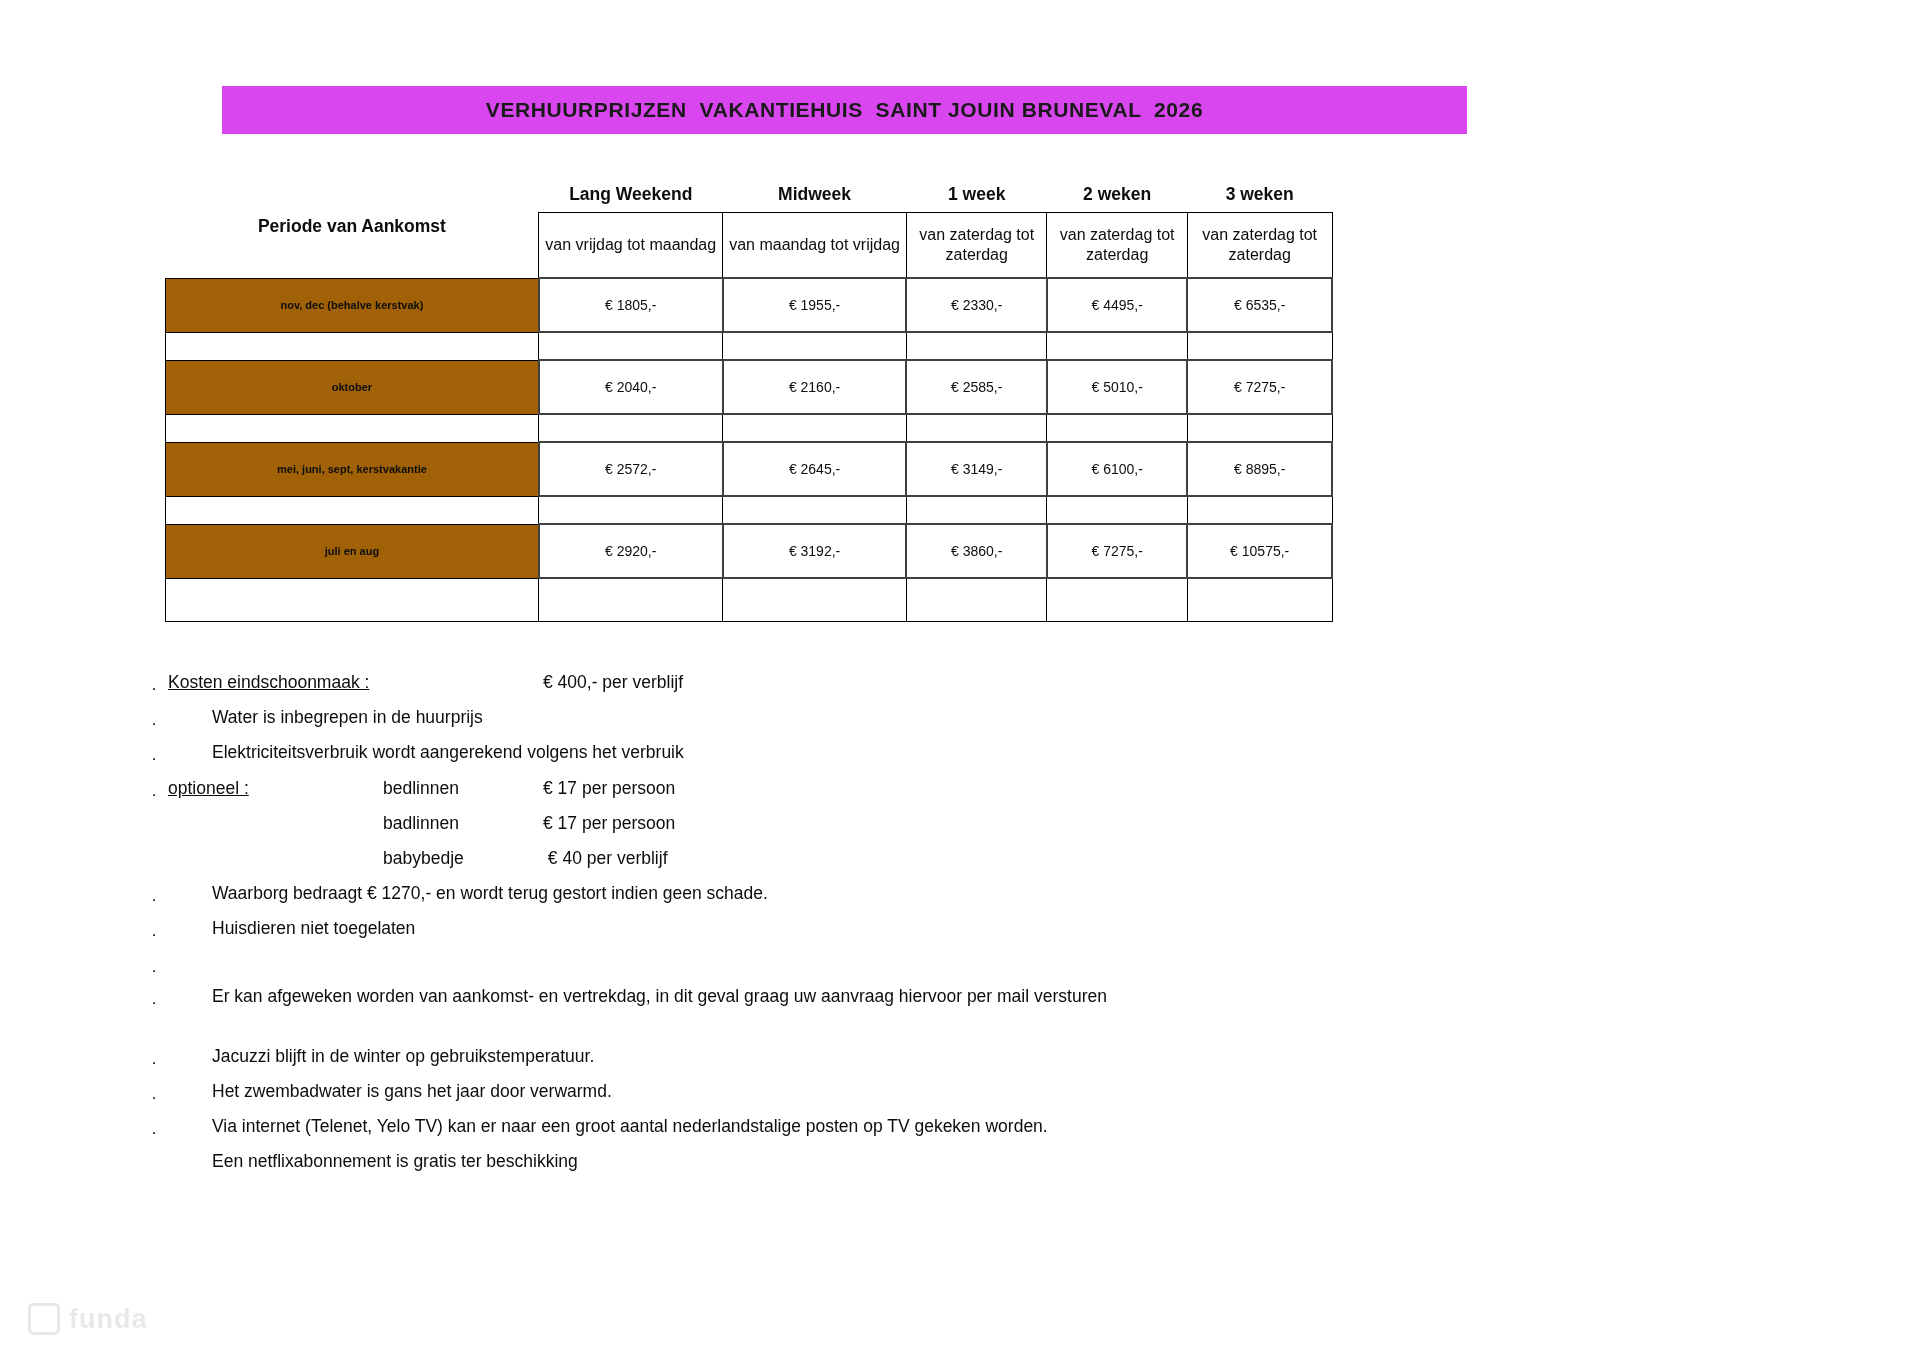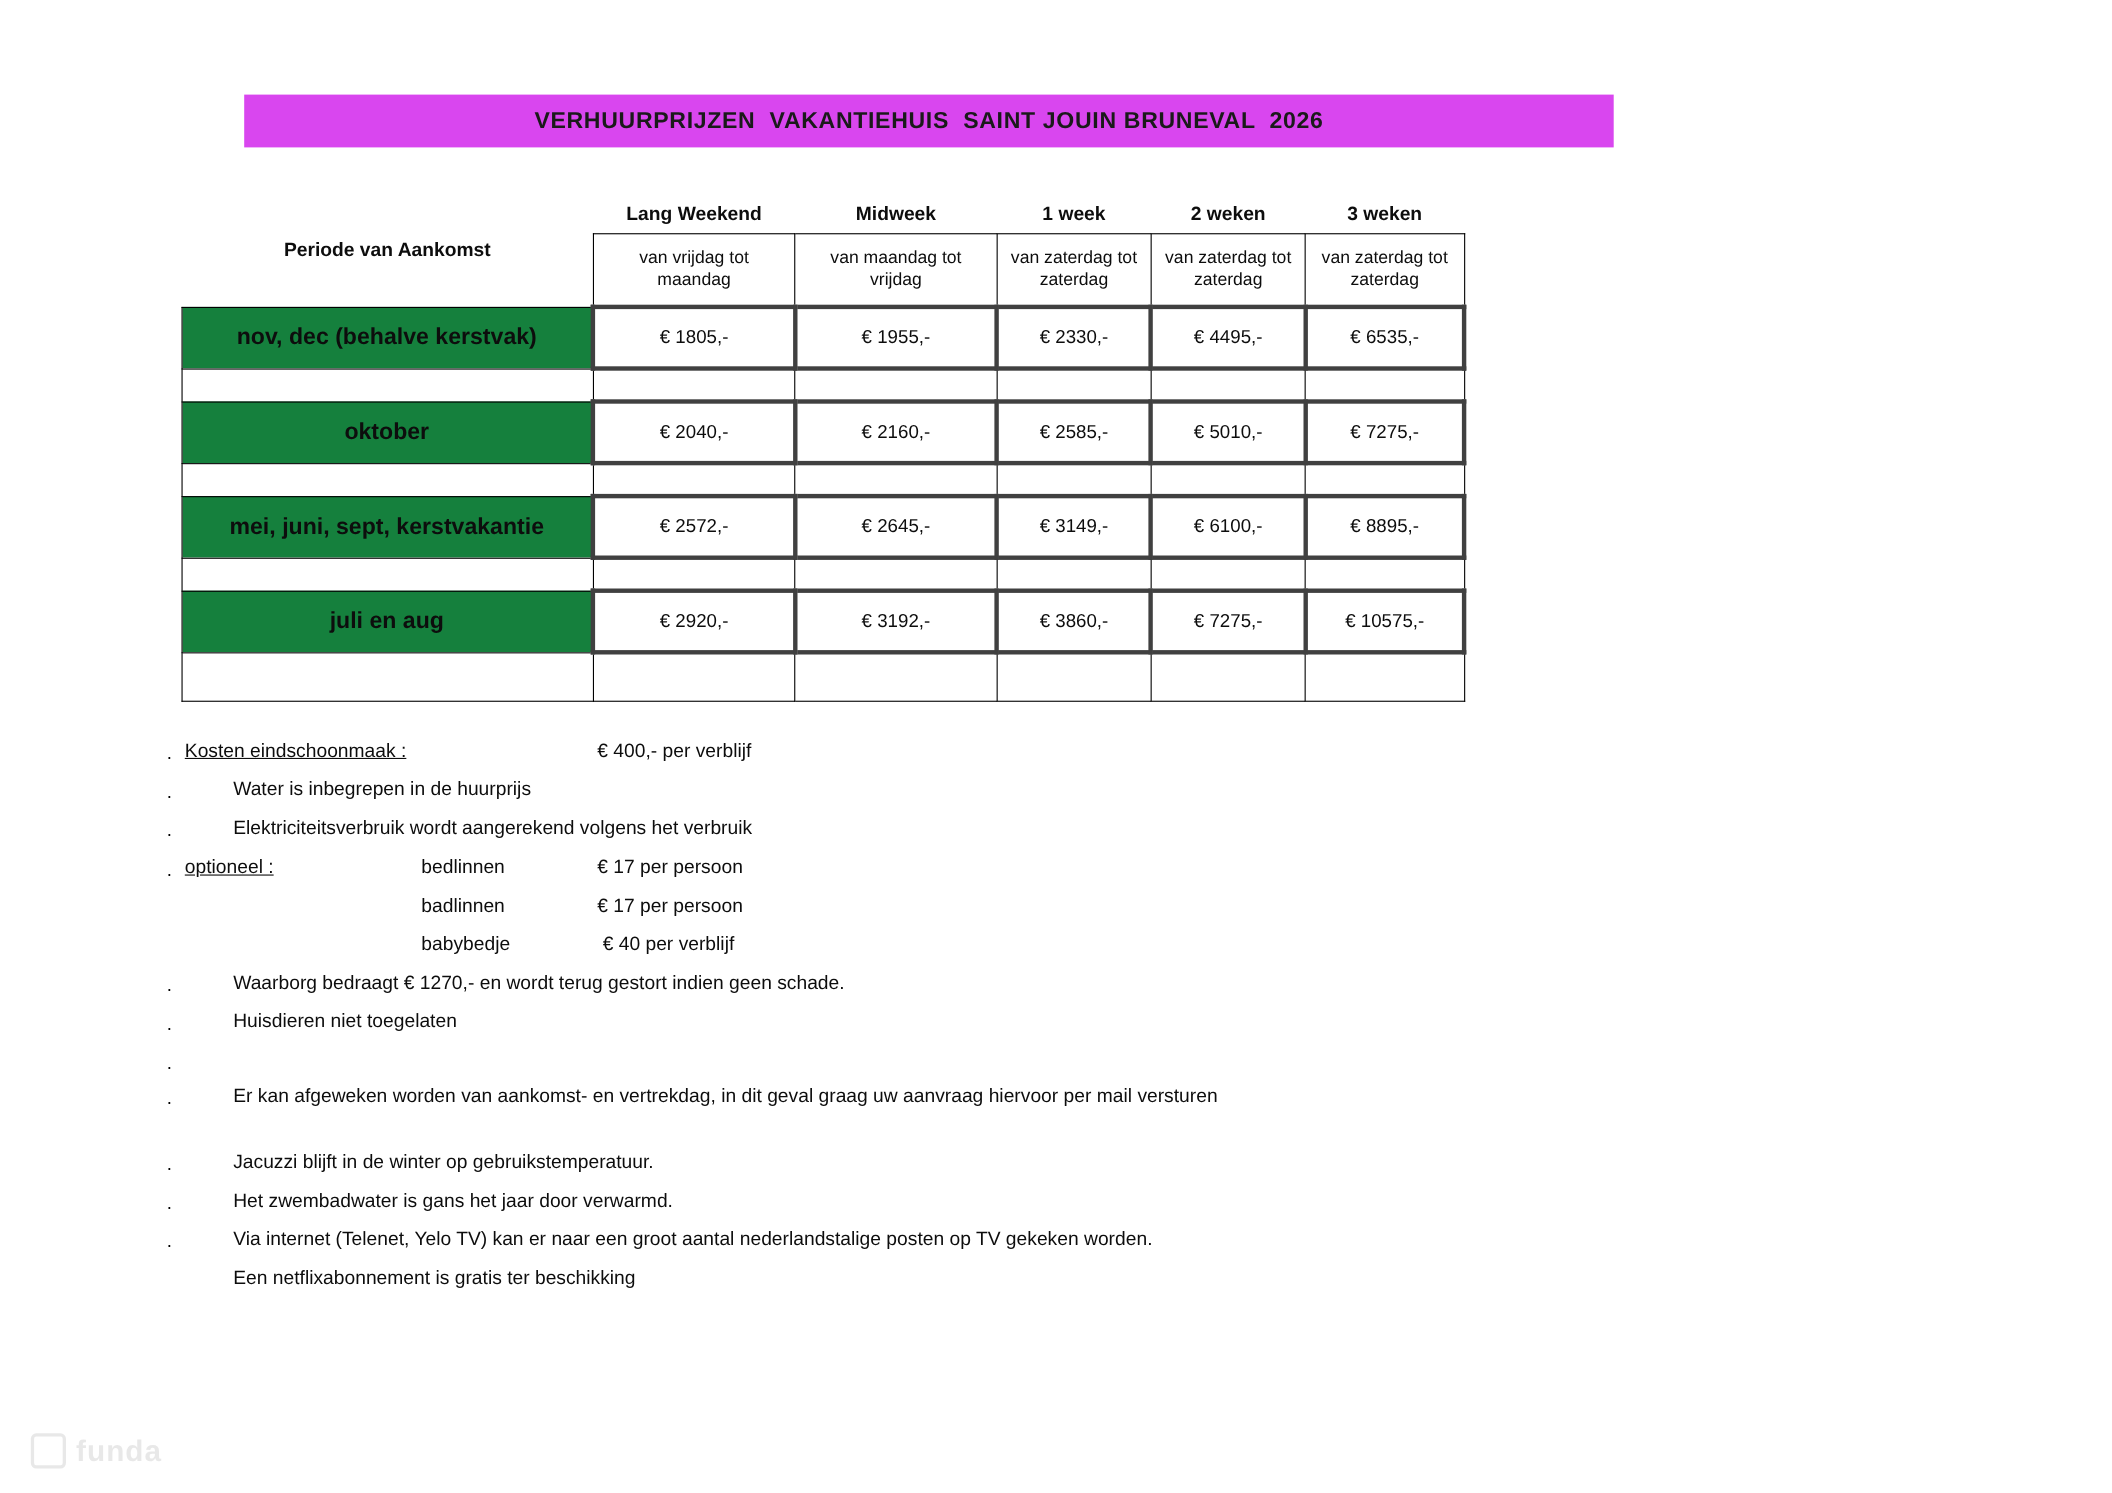--- a/index.html
+++ b/index.html
@@ -75,32 +75,32 @@
 
   
   .periode-cell {
     font-weight: bold;
     font-size: 17.5px;
     text-align: center;
     border: none;
   }
 
   .season-cell {
-    background: #15803d;
-    border: 1px solid #000;
-    text-align: center;
-    font-weight: bold;
-    font-size: 21px;
+    background: #a16207;
+    border: 1px solid #000;
+    text-align: center;
+    font-weight: bold;
+    font-size: 11px;
     height: 52px;
     width: 360px;
   }
   .price-cell {
-    border: 4px solid #404040;
-    text-align: center;
-    font-size: 17px;
+    border: 2px solid #404040;
+    text-align: center;
+    font-size: 14px;
     height: 52px;
   }
   .spacer-cell {
     border: 1px solid #000;
     height: 26px;
   }
   .spacer-label {
     border: 1px solid #000;
     height: 26px;
     background: #ffffff;

